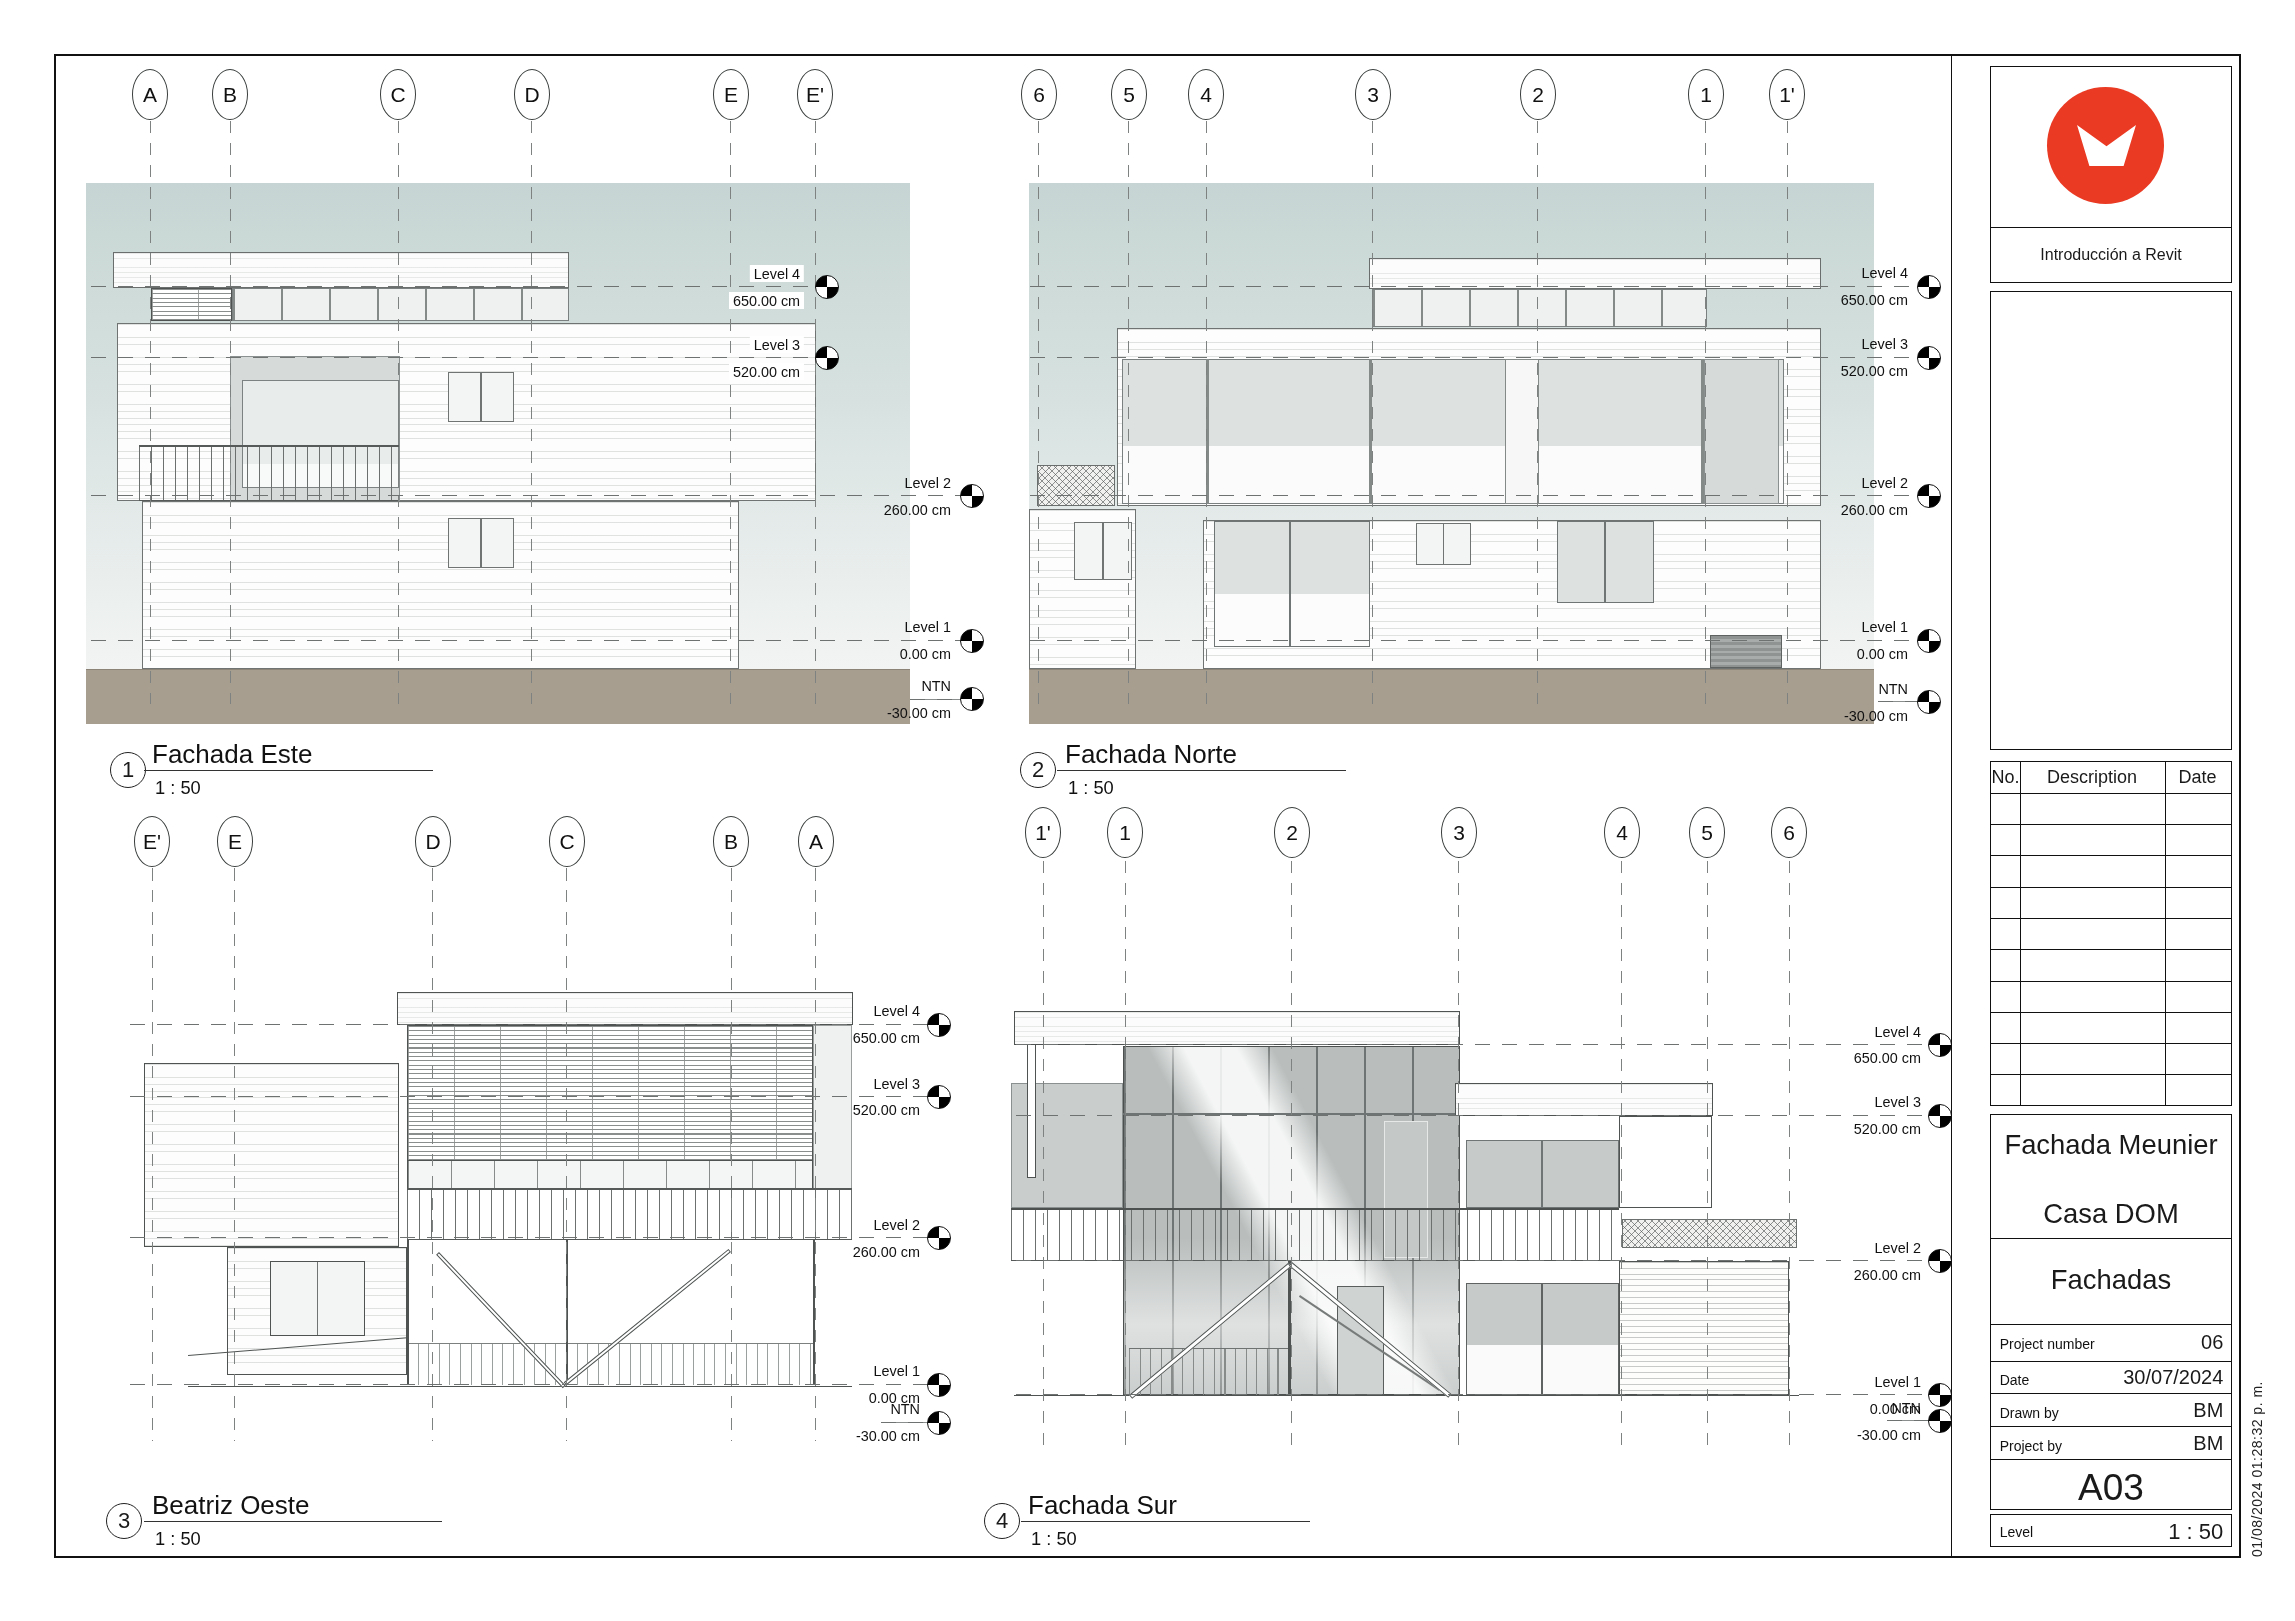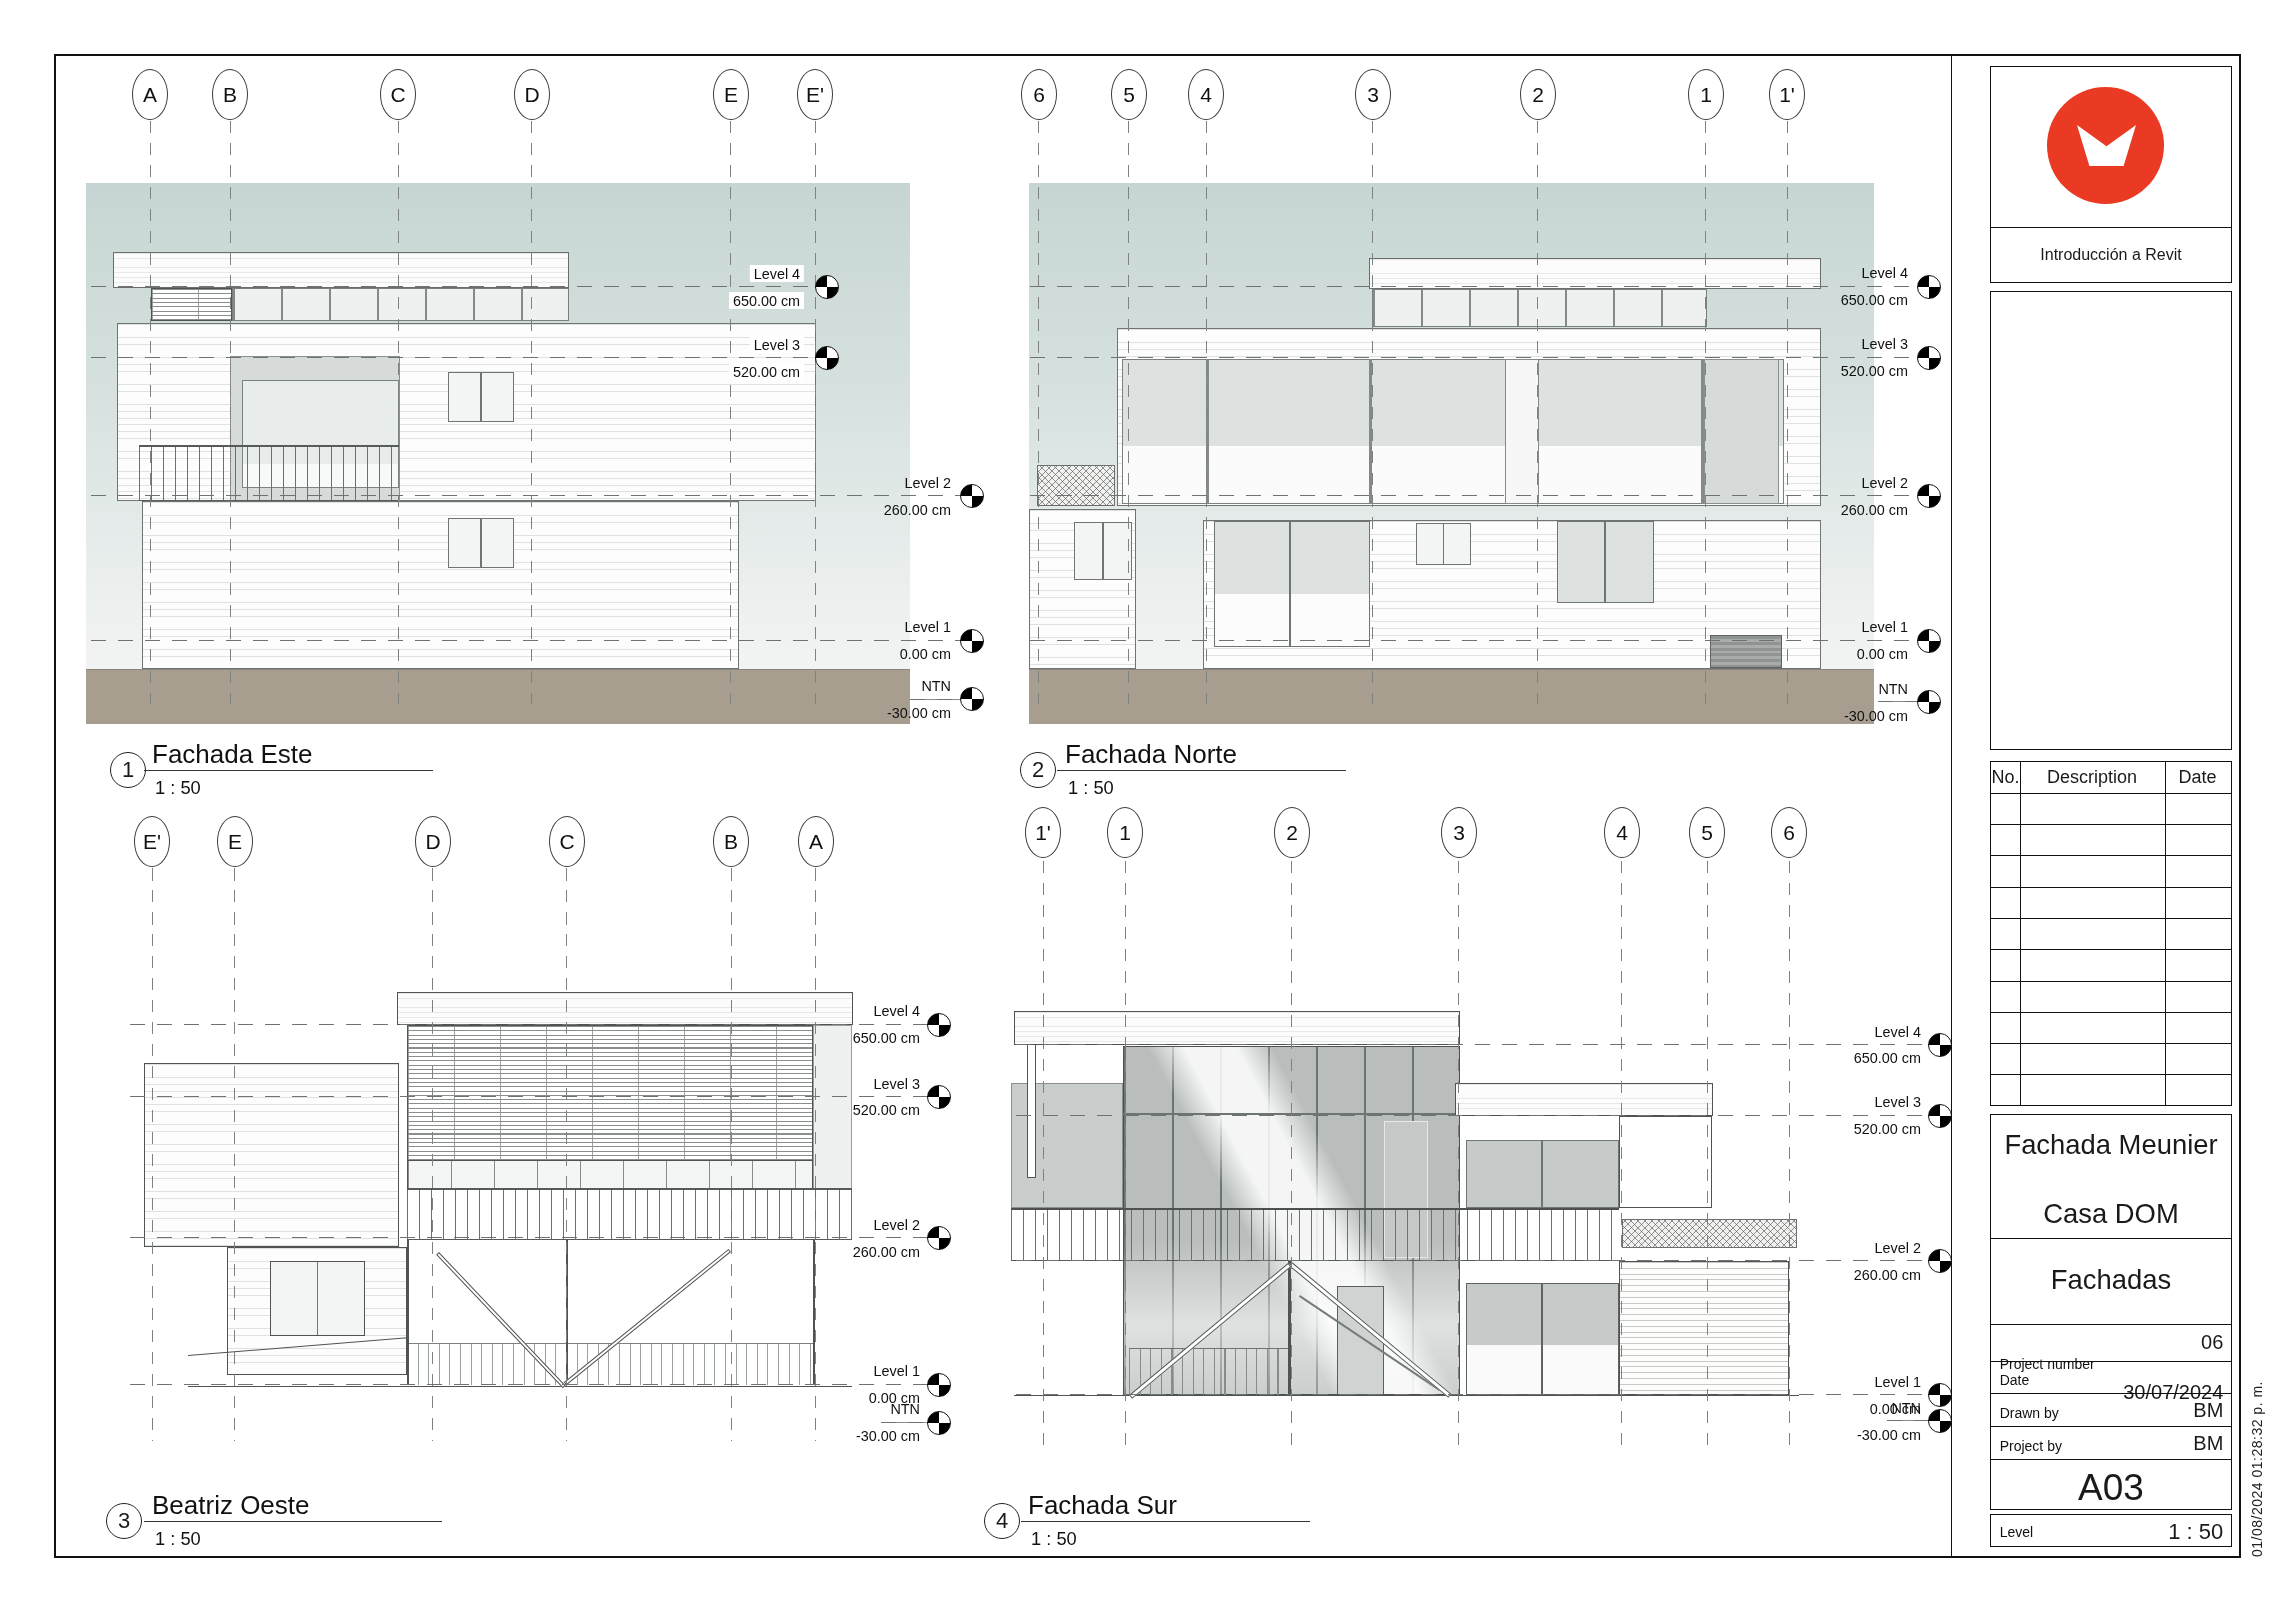--- a/index.html
+++ b/index.html
@@ -191,25 +191,25 @@
         <div class="rev-row" style="top: 312px; height: 31px;"></div>
       </div>
   </div>
 
   <div class="abs tb-box" style="left:1990px;top:1114px;width:242px;height:396px;">
     <div class="tb-big" style="top:13.5px;">Fachada Meunier</div>
     <div class="tb-big" style="top:83px;">Casa DOM</div>
     <div class="tb-hline" style="top:123px;"></div>
     <div class="tb-big" style="top:149px;">Fachadas</div>
     <div class="tb-hline" style="top:209px;"></div>
-    <div class="tb-label" style="top:221px;margin-top:20px;">Project number</div>
+    <div class="tb-label" style="top:221px;">Project number</div>
     <div class="tb-value" style="top:216px;">06</div>
     <div class="tb-hline" style="top:246px;"></div>
     <div class="tb-label" style="top:257px;">Date</div>
-    <div class="tb-value" style="top:251px;margin-top:15px;">30/07/2024</div>
+    <div class="tb-value" style="top:251px;">30/07/2024</div>
     <div class="tb-hline" style="top:278px;"></div>
     <div class="tb-label" style="top:290px;">Drawn by</div>
     <div class="tb-value" style="top:284px;">BM</div>
     <div class="tb-hline" style="top:311px;"></div>
     <div class="tb-label" style="top:323px;">Project by</div>
     <div class="tb-value" style="top:317px;">BM</div>
     <div class="tb-hline" style="top:344px;"></div>
     <div class="tb-big" style="top:352px;font-size:37px;">A03</div>
   </div>
 

